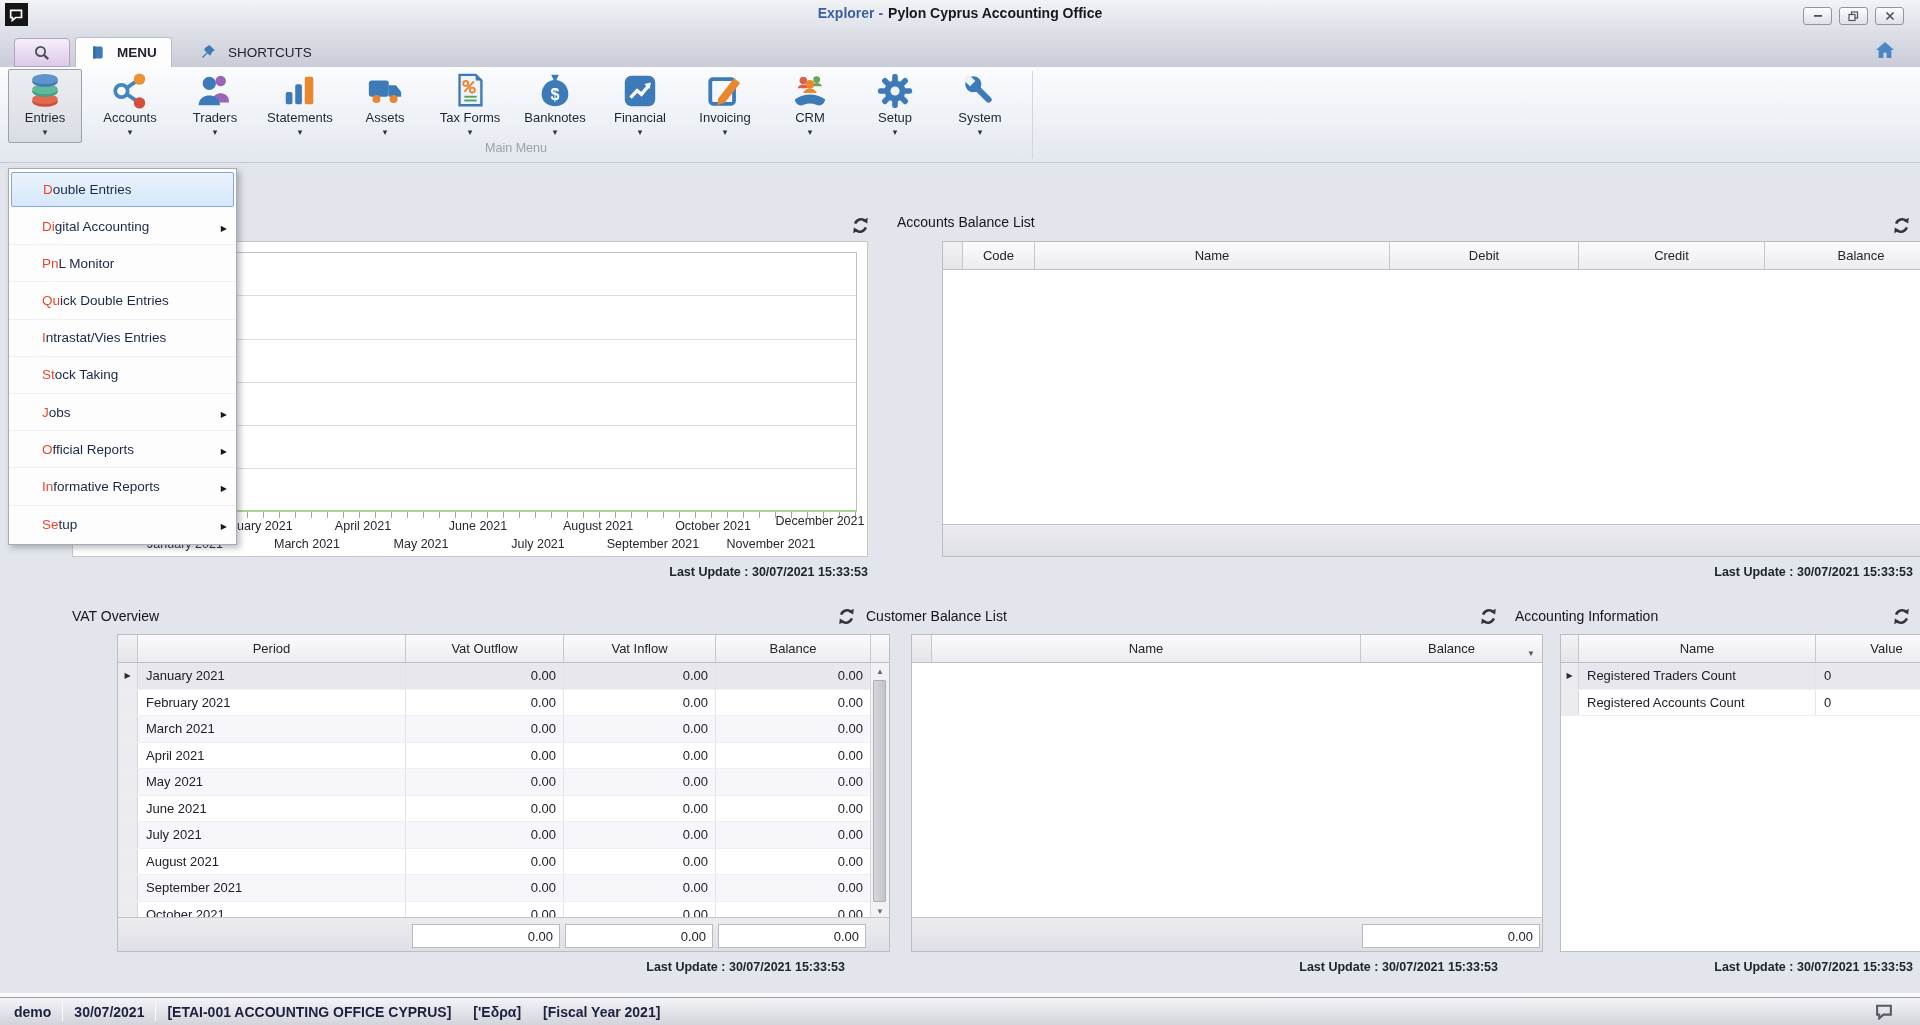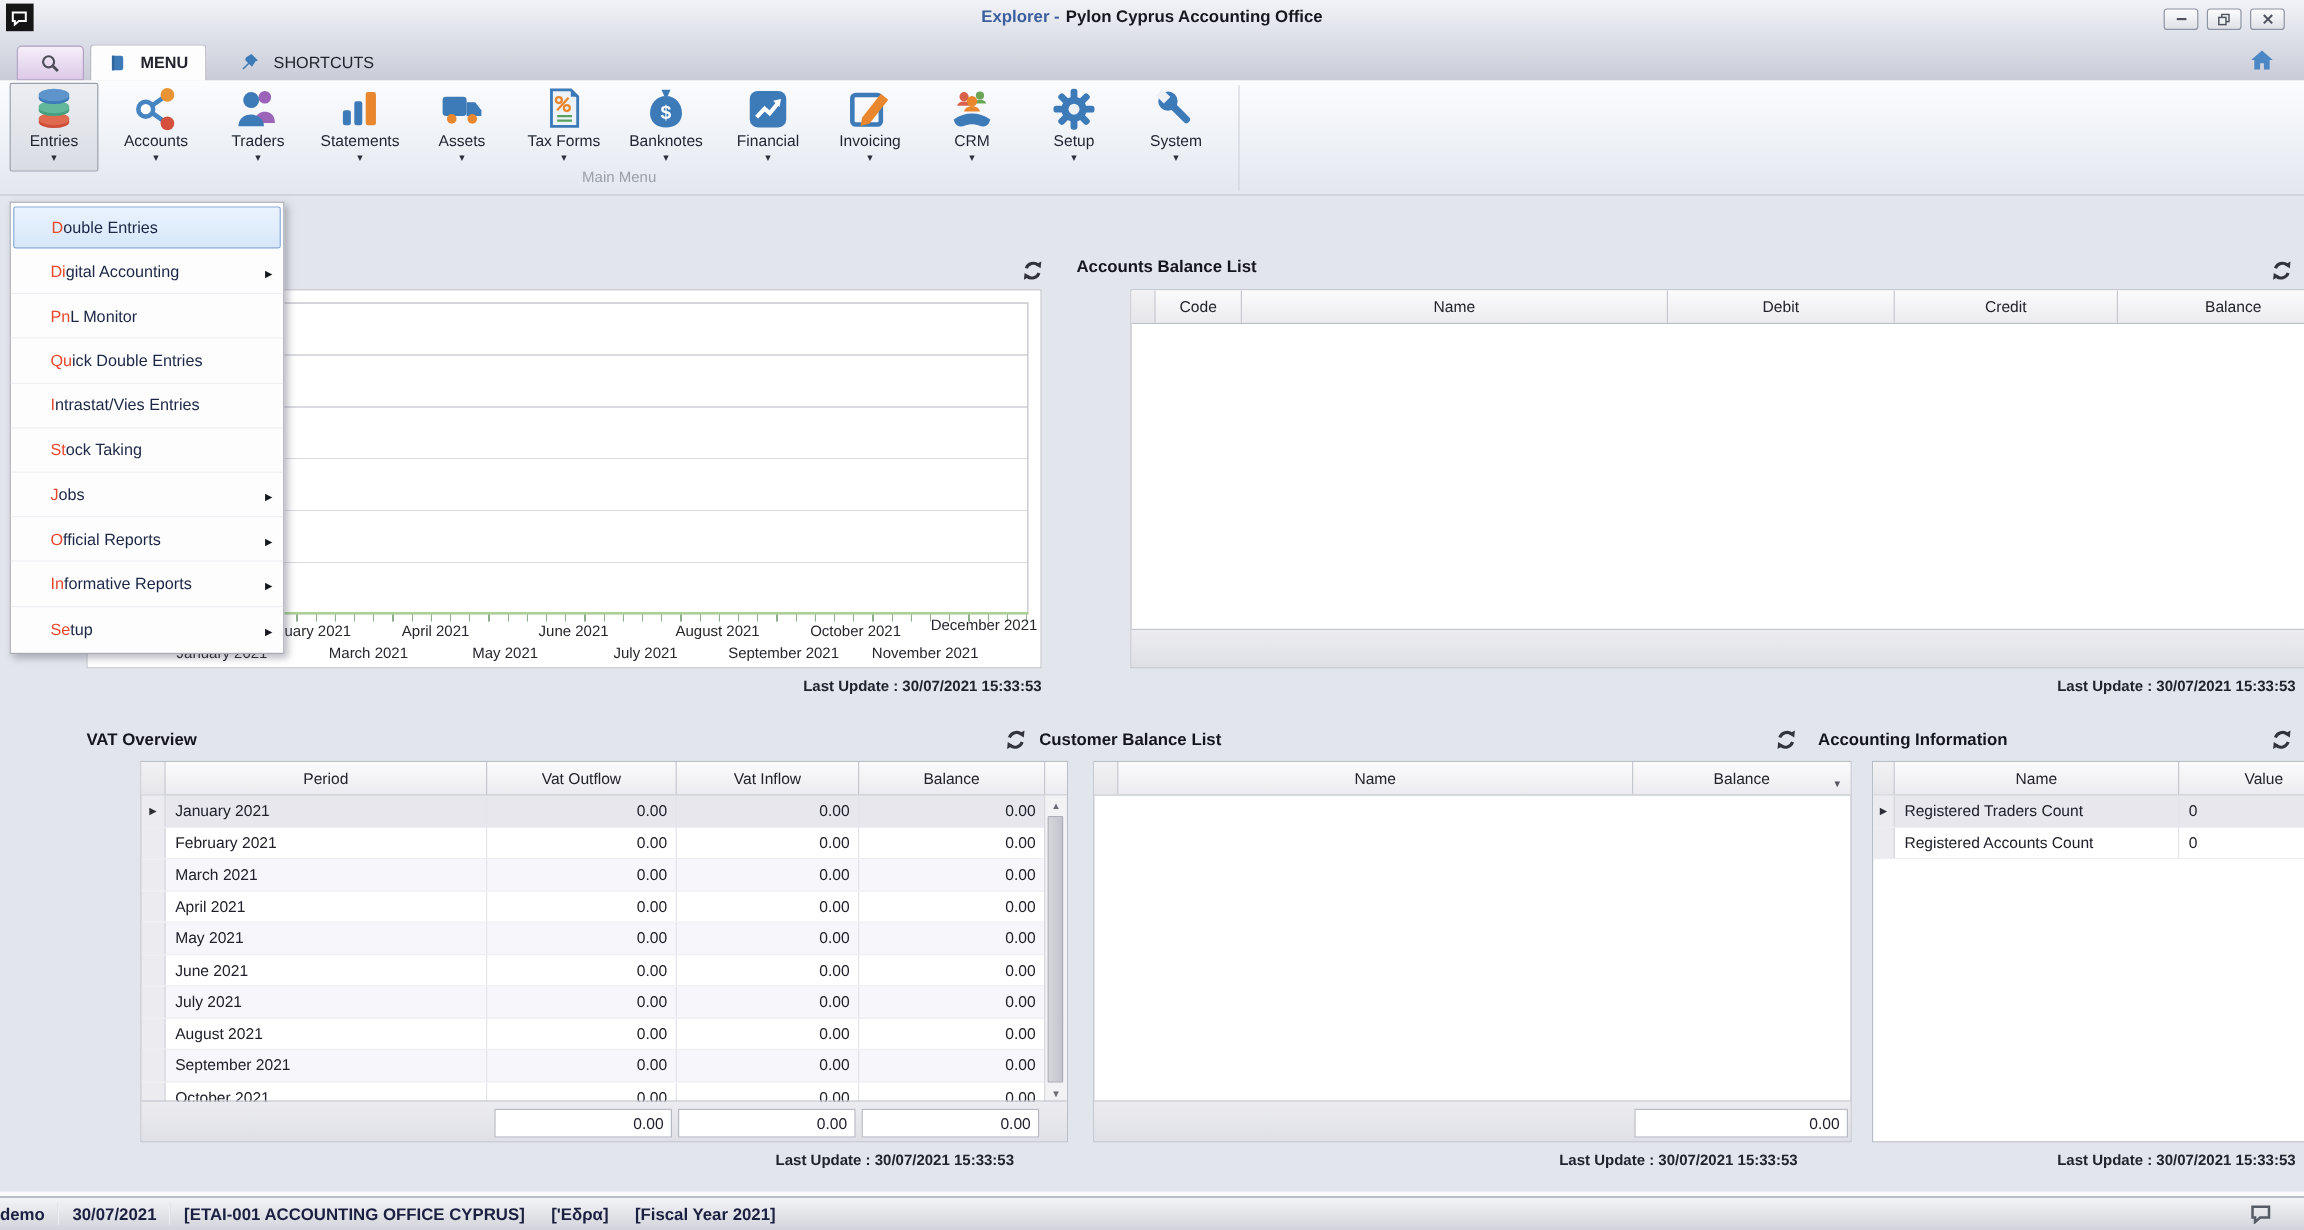--- a/index.html
+++ b/index.html
@@ -55,21 +55,21 @@
   .mitem { height:37.2px; display:flex; align-items:center; padding:0 9px 0 33px;
     font-size:13.5px; color:#1c2746; border-bottom:1px solid #f0f0f4; }
   .mitem:last-child { border-bottom:none; }
   .mitem .hot { color:#e8472b; }
   .mitem .sub { margin-left:auto; }
   .mitem .sub::after { content:"▶"; font-size:8px; color:#14181f; }
   .mitem.selected { background:linear-gradient(#eaf3fd,#d6e7fa); border:1px solid #84a7d4;
     border-radius:2px; margin:1px 2px; padding-left:31px; height:35px; }
 
   
-  .panel-title { position:absolute; font-size:14px; font-weight:bold; color:#15151f; }
+  .panel-title { position:absolute; font-size:14px; font-weight:normal; color:#15151f; }
   .refresh-btn { position:absolute; width:17px; height:17px; }
   .dtable { position:absolute; background:#fff; border:1px solid #b9bdc6;margin-left:45px; }
   .thead { display:flex; height:28px; background:linear-gradient(#fbfbfc,#ececf0);
     border-bottom:1px solid #bcc0c8; }
   .th { display:flex; align-items:center; justify-content:center; font-size:13px; color:#23232b;
     border-right:1px solid #c6c8d0; position:relative; }
   .th.ind { background:linear-gradient(#f2f2f4,#e6e6ea); }
   .th:last-child { border-right:none; }
   .sort-arrow::after { content:"▼"; font-size:8px; color:#55555f; }
   .sort-arrow { position:absolute; right:7px; top:9px; }
@@ -102,21 +102,21 @@
     background:#f2f2f4; border-left:1px solid #d8d8de; }
   .scroll-arrow { position:absolute; left:0; width:100%; height:16px; display:flex;
     align-items:center; justify-content:center; font-size:8px; color:#6a6a74; }
   #vat-thumb { position:absolute; left:2px; right:3px; top:17px; bottom:17px;
     background:linear-gradient(90deg,#d6d6dc,#c3c3cb); border:1px solid #aeaeb8; border-radius:1px; }
 
   
   #status-strip { position:absolute; left:0; top:993px; width:1920px; height:4px; background:#fafafc; }
   #statusbar { position:absolute; left:0; top:997px; width:1920px; height:28px;
     background:linear-gradient(#f4f4f7,#d2d4db); border-top:1px solid #9aa0ab;
-    display:flex; align-items:center; font-size:14px; font-weight:bold; color:#1b2040; }
+    display:flex; align-items:center; padding-left:14px; font-size:14px; font-weight:bold; color:#1b2040; }
   .status-sep { width:1px; height:18px; background:#aeb2bb; border-right:1px solid #fbfbfd; margin:0 11px; }
   .status-item { white-space:nowrap; }
   .status-gap { width:22px; }
   #status-bubble { position:absolute; right:26px; top:1003px; }
 </style>
 </head>
 <body>
 
 <svg width="0" height="0" style="position:absolute">
   <defs>

